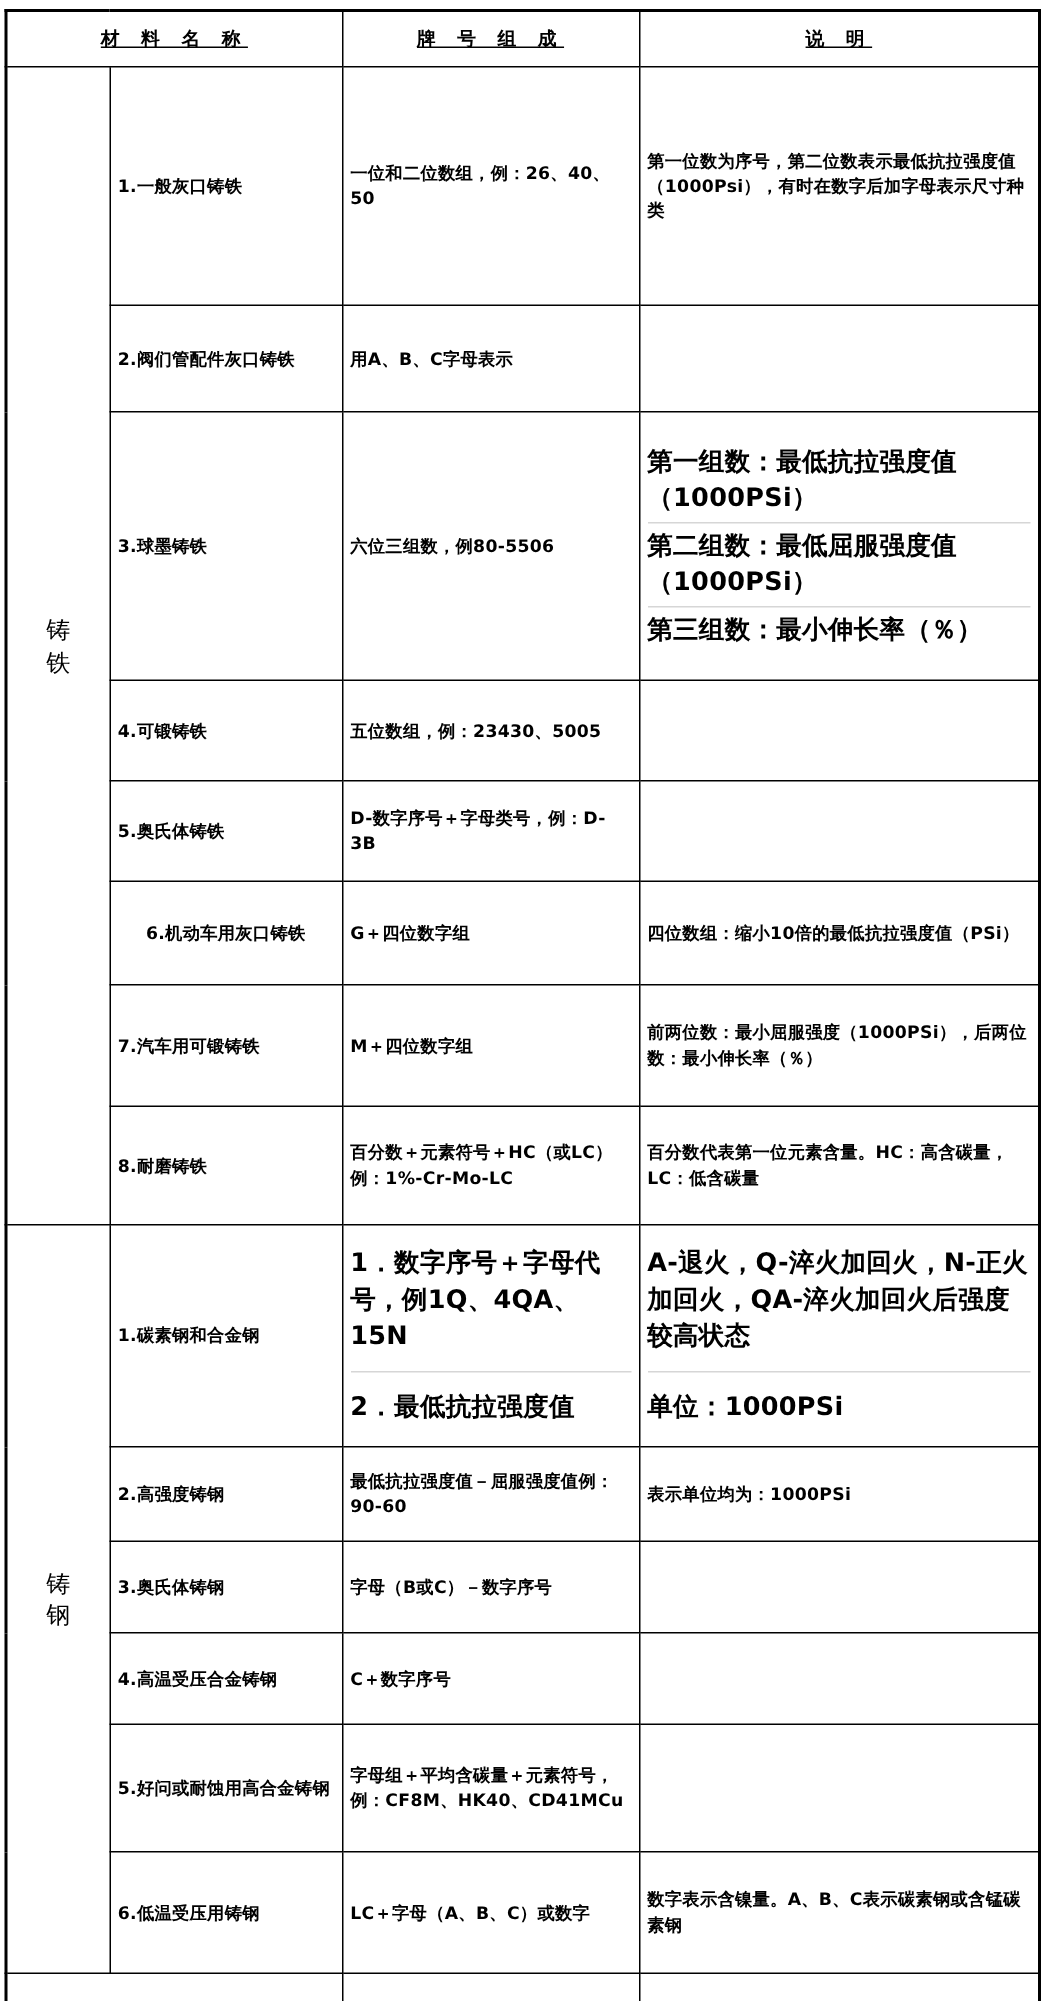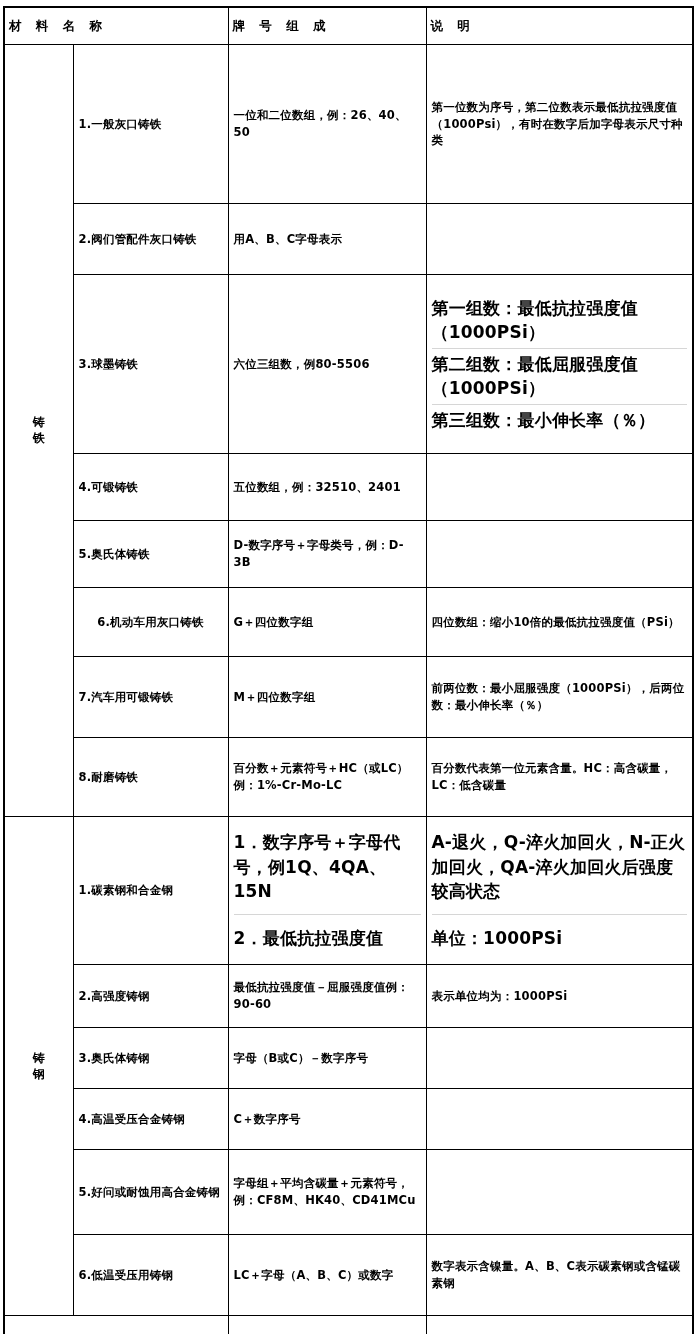--- a/index.html
+++ b/index.html
@@ -32,39 +32,40 @@
     word-break:break-word;
   }
   
   col.c-cat{width:69px;}
   col.c-name{width:155px;}
   col.c-code{width:198px;}
   col.c-desc{width:267px;}
 
   
   tr.head td{
-    text-align:left;
+    text-align:center;
     font-size:12.5px;
     letter-spacing:5px;
     padding:9px 4px;
     font-weight:bold;
+    text-decoration:underline;
   }
 
   
   td.cat{
     text-align:center;
     padding:0;
     font-size:12px;
     letter-spacing:0;
   }
   td.cat .vlabel{
     display:inline-block;
     line-height:1.35;
-    font-size:12px;
-    font-weight:bold;
+    font-size:16px;
+    font-weight:normal;
     white-space:normal;
     width:1em;
   }
 
   td.name{font-size:11.5px;margin-left:40px;}
   td.code{font-size:11.5px;}
   td.desc{font-size:11.5px;}
 
   
   table.sub{
@@ -150,21 +151,21 @@
             <tr>
                   <td>第三组数：最小伸长率（％）</td>
                 </tr>
           </tbody>
             </table>
         </td>
       </tr>
 
       <tr>
         <td class="name tall-d">4.可锻铸铁</td>
-        <td class="code">五位数组，例：32510、2401</td>
+        <td class="code">五位数组，例：23430、5005</td>
         <td class="desc"></td>
       </tr>
 
       <tr>
         <td class="name tall-e">5.奥氏体铸铁</td>
         <td class="code">D-数字序号＋字母类号，例：D-3B</td>
         <td class="desc"></td>
       </tr>
 
       <tr>

